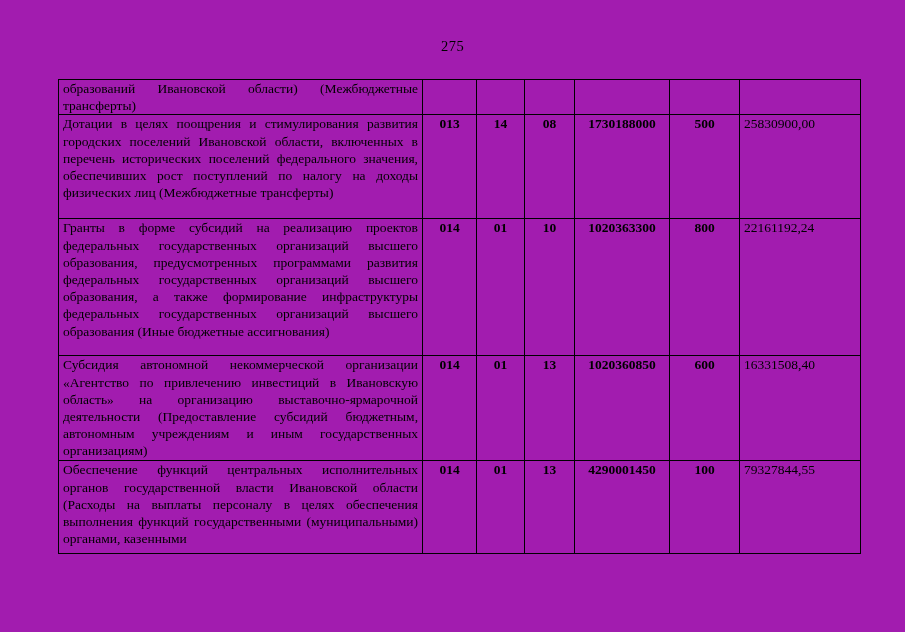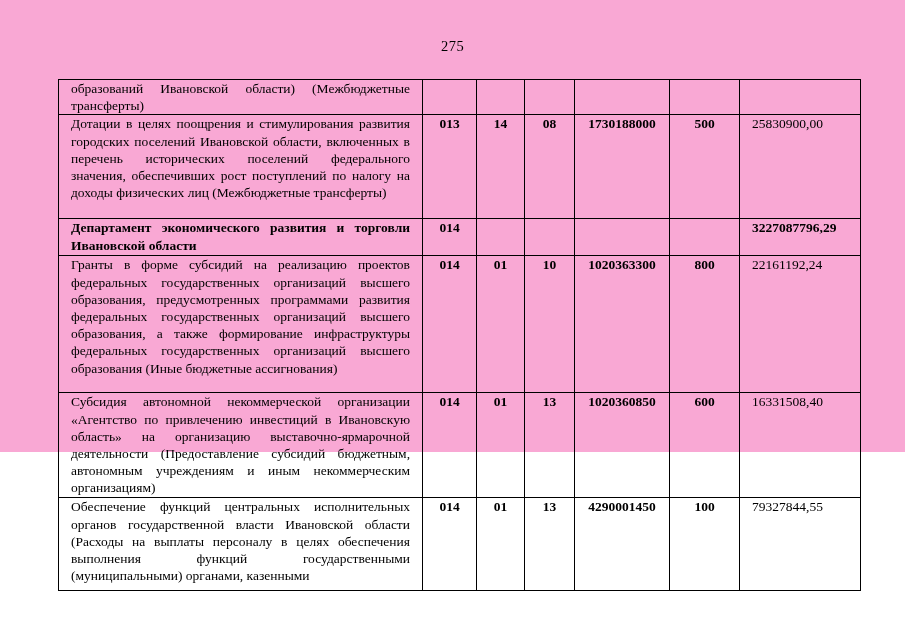--- a/index.html
+++ b/index.html
@@ -5,22 +5,22 @@
   * { margin: 0; padding: 0; box-sizing: border-box; }
   html, body {
     width: 905px; height: 640px;
     background: #ffffff;
     font-family: "Liberation Serif", "DejaVu Serif", serif;
     color: #000000;
     overflow: hidden;
   }
   .page {
     position: relative;
-    width: 905px; height: 452px;
-    background: #f9a8d4;
+    width: 905px; height: 632px;
+    background: #a21caf;
   }
   .page-number {
     position: absolute;
     top: 38px; left: 0;
     width: 905px;
     text-align: center;
     font-size: 14.5px;
     letter-spacing: 0.5px;
   }
   .budget-table-wrap {
@@ -32,21 +32,21 @@
     width: 802px;
     table-layout: fixed;
     border-collapse: collapse;
     border: 1.5px solid #000;
   }
   table.budget-table td {
     border: 1px solid #000;
     vertical-align: top;
     font-size: 13.5px;
     line-height: 17.2px;
-    padding: 0 12px;
+    padding: 0 4px;
     overflow: hidden;
   }
   td.name-cell {
     text-align: justify;
     text-align-last: left;
     padding-left: 5px;
     padding-right: 5px;
   }
   td.code-cell { text-align: center; font-weight: bold; }
   td.amount-cell { }
@@ -89,40 +89,31 @@
         </tr>
         <tr style="height:104px;">
           <td class="name-cell">Дотации в целях поощрения и стимулирования развития городских поселений Ивановской области, включенных в перечень исторических поселений федерального значения, обеспечивших рост поступлений по налогу на доходы физических лиц (Межбюджетные трансферты)</td>
           <td class="code-cell">013</td>
           <td class="code-cell">14</td>
           <td class="code-cell">08</td>
           <td class="code-cell">1730188000</td>
           <td class="code-cell">500</td>
           <td class="amount-cell">25830900,00</td>
         </tr>
-        <tr class="bold-row" style="height:37px;">
-          <td class="name-cell">Департамент экономического развития и торговли Ивановской области</td>
-          <td class="code-cell">014</td>
-          <td class="code-cell"></td>
-          <td class="code-cell"></td>
-          <td class="code-cell"></td>
-          <td class="code-cell"></td>
-          <td class="amount-cell">3227087796,29</td>
-        </tr>
         <tr style="height:137px;">
           <td class="name-cell">Гранты в форме субсидий на реализацию проектов федеральных государственных организаций высшего образования, предусмотренных программами развития федеральных государственных организаций высшего образования, а также формирование инфраструктуры федеральных государственных организаций высшего образования (Иные бюджетные ассигнования)</td>
           <td class="code-cell">014</td>
           <td class="code-cell">01</td>
           <td class="code-cell">10</td>
           <td class="code-cell">1020363300</td>
           <td class="code-cell">800</td>
           <td class="amount-cell">22161192,24</td>
         </tr>
         <tr style="height:105px;">
-          <td class="name-cell">Субсидия автономной некоммерческой организации «Агентство по привлечению инвестиций в Ивановскую область» на организацию выставочно-ярмарочной деятельности (Предоставление субсидий бюджетным, автономным учреждениям и иным некоммерческим организациям)</td>
+          <td class="name-cell">Субсидия автономной некоммерческой организации «Агентство по привлечению инвестиций в Ивановскую область» на организацию выставочно-ярмарочной деятельности (Предоставление субсидий бюджетным, автономным учреждениям и иным государственных организациям)</td>
           <td class="code-cell">014</td>
           <td class="code-cell">01</td>
           <td class="code-cell">13</td>
           <td class="code-cell">1020360850</td>
           <td class="code-cell">600</td>
           <td class="amount-cell">16331508,40</td>
         </tr>
         <tr style="height:93px;">
           <td class="name-cell">Обеспечение функций центральных исполнительных органов государственной власти Ивановской области (Расходы на выплаты персоналу в целях обеспечения выполнения функций государственными (муниципальными) органами, казенными</td>
           <td class="code-cell">014</td>

